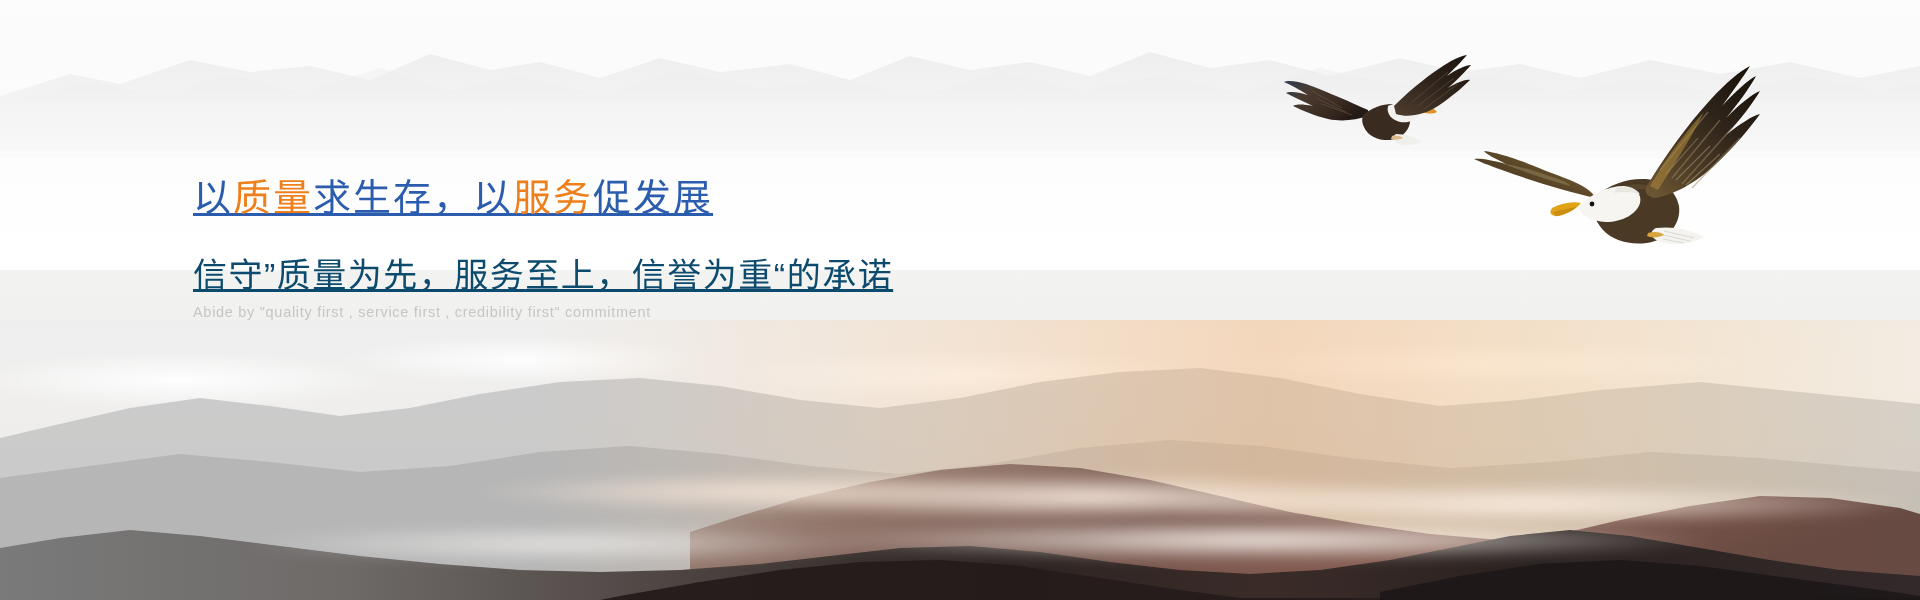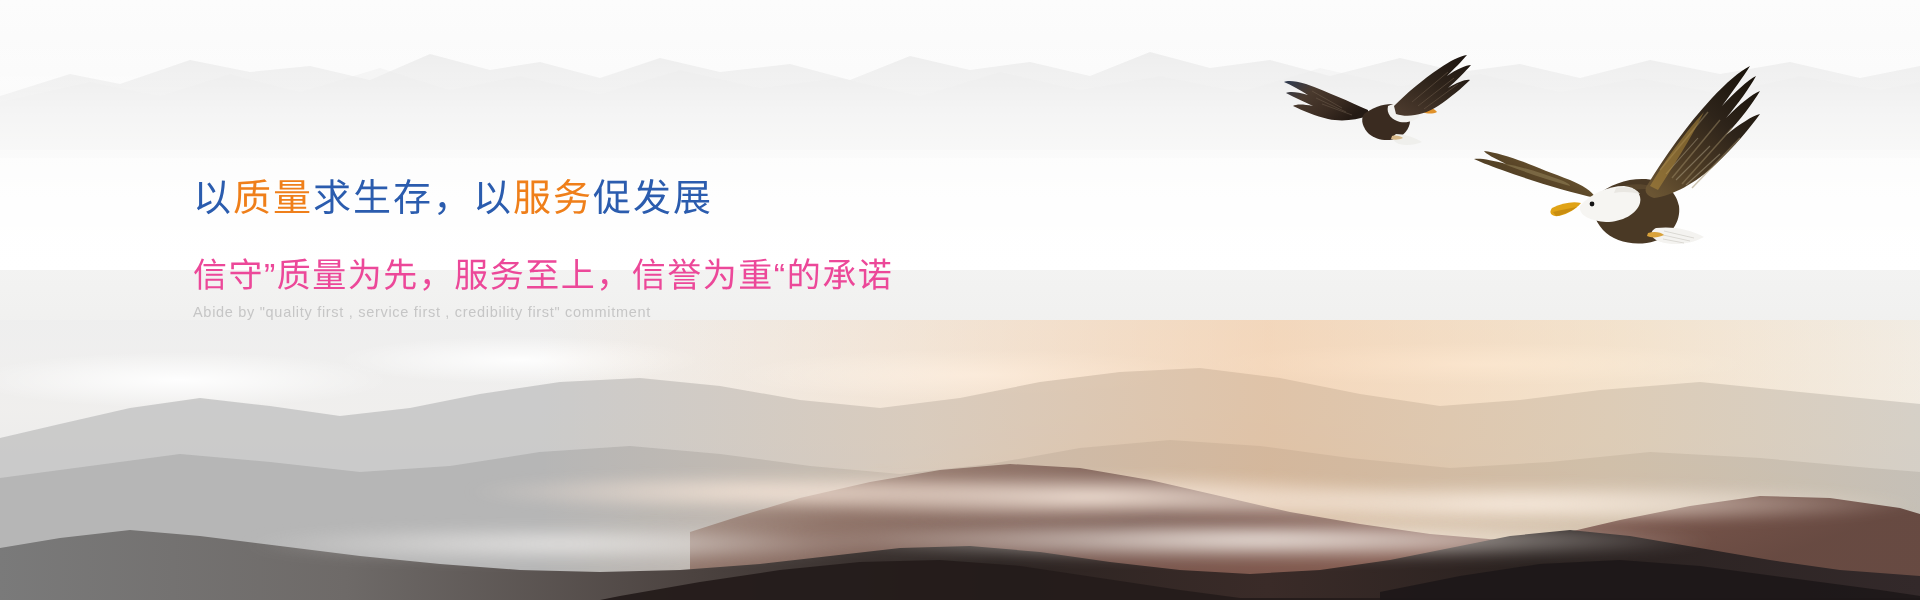--- a/index.html
+++ b/index.html
@@ -132,37 +132,38 @@
     top: 176px;
     width: 1000px;
   }
   .headline {
     font-size: 38px;
     line-height: 1.18;
     letter-spacing: 2px;
     color: #2b5cae;
     white-space: nowrap;
     font-weight: 400;
+    text-decoration: underline;
   }
   .headline .hl { color: #ef7f1a; }
 
   .sub {
     margin-top: 6px;
     font-size: 15.5px;
     letter-spacing: .9px;
     color: #c9c9c9;
     white-space: nowrap;
     font-weight: 400;
   }
 
   .block-2 { margin-top: 34px; }
   .block-2 .headline {
     font-size: 34px;
     letter-spacing: 1.5px;
-    color: #ec4899;
+    color: #0c4a6e;
   }
   .block-2 .sub {
     margin-top: 9px;
     font-size: 14.5px;
     color: #c6c6c6;
     letter-spacing: .7px;
   }
 
   
   .eagles { position: absolute; left: 0; top: 0; width: 1920px; height: 330px; }

